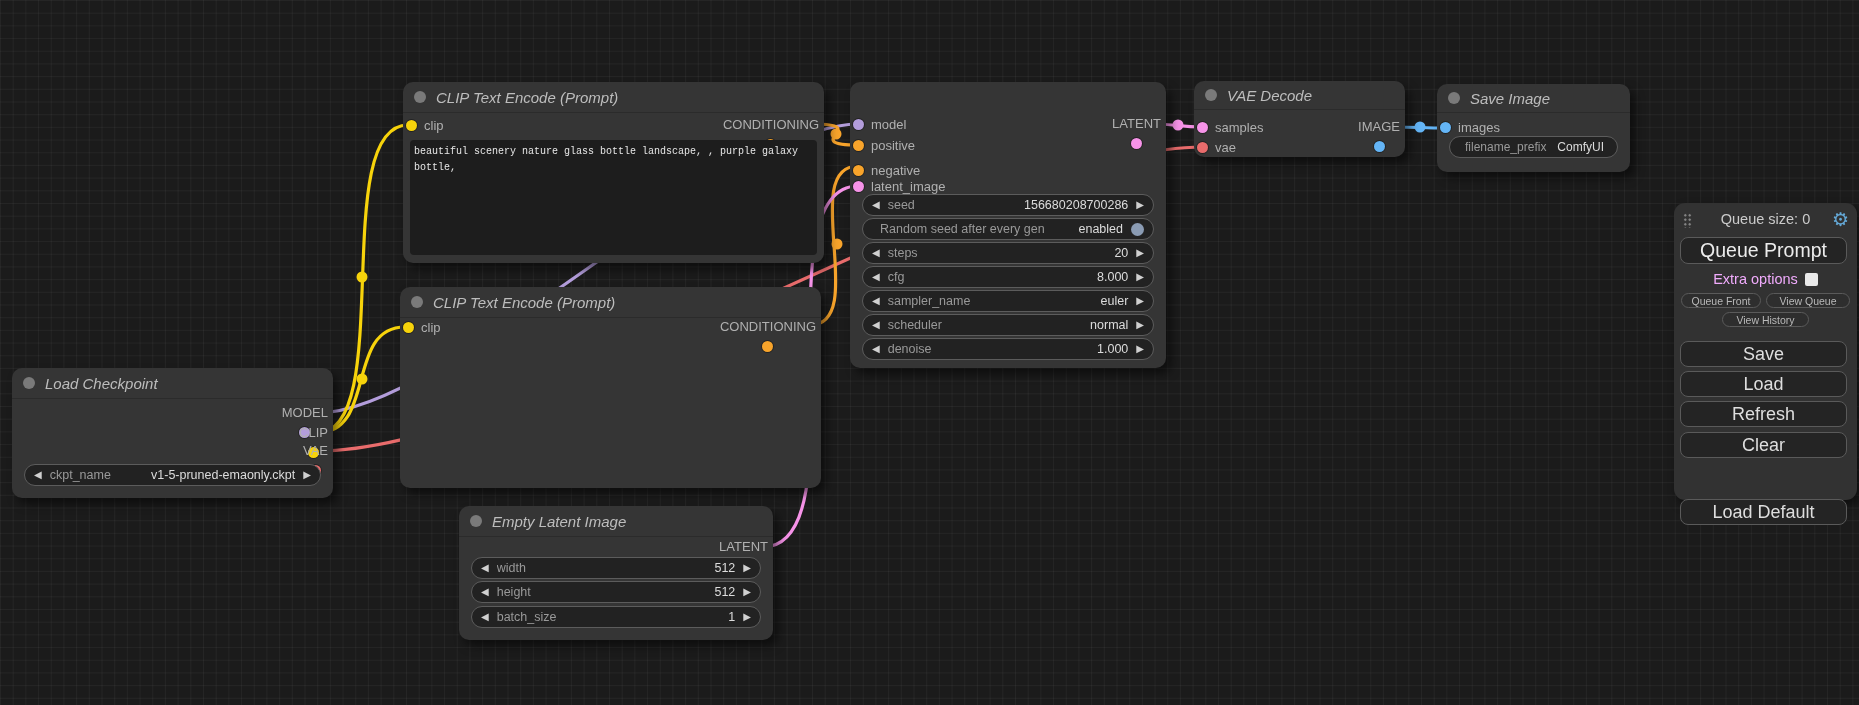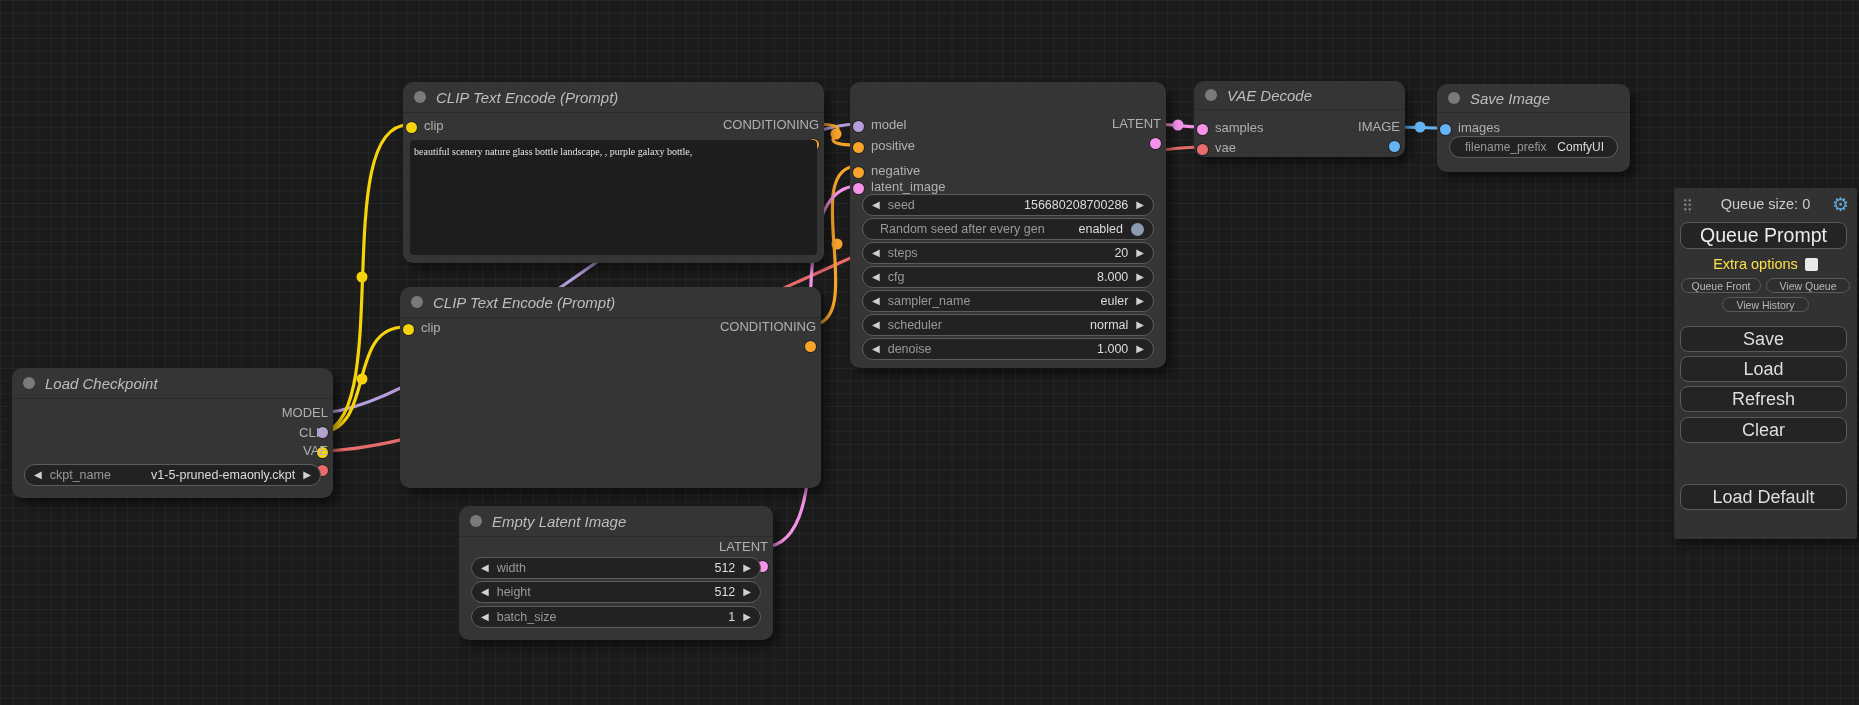--- a/index.html
+++ b/index.html
@@ -16,58 +16,58 @@
   .s-model{stroke:#B39DDB}.s-clip{stroke:#F7D30B}.s-vae{stroke:#E96C6C}
   .s-cond{stroke:#F8A42B}.s-latent{stroke:#F693E8}.s-image{stroke:#64B5F6}
   .f-clip{fill:#F7D30B}.f-cond{fill:#F8A42B}.f-latent{fill:#F693E8}.f-image{fill:#64B5F6}
 
   .node{position:absolute;z-index:2;background:#353535;border-radius:10px;
     box-shadow:5px 6px 10px rgba(0,0,0,0.5);color:#b8b8b8;}
   .nhead{display:flex;align-items:center;gap:10px;padding:0 11px;height:30px;
     border-bottom:1px solid rgba(0,0,0,0.18);}
   .ndot{width:12px;height:12px;border-radius:50%;background:#7a7a7a;flex:none;}
   .ntitle{font-size:15px;color:#bdbdbd;white-space:nowrap;font-style:italic;}
-  .port{position:absolute;display:flex;align-items:flex-end;gap:7px;height:16px;
+  .port{position:absolute;display:flex;align-items:center;gap:7px;height:16px;
     font-size:13px;color:#b0b0b0;white-space:nowrap;}
   .port.in{left:3px;}
   .port.out{right:5px;flex-direction:column;}
   .pdot{width:11px;height:11px;border-radius:50%;flex:none;
     box-shadow:0 0 0 1px rgba(0,0,0,0.35);}
   .c-model{background:#B39DDB}.c-clip{background:#F7D30B}.c-vae{background:#E96C6C}
   .c-cond{background:#F8A42B}.c-latent{background:#F693E8}.c-image{background:#64B5F6}
 
   .widget{position:absolute;height:22px;background:#222;border:1px solid #5c5c5c;
     border-radius:12px;display:flex;align-items:center;box-sizing:border-box;
     padding:0 9px;gap:8px;font-size:12.5px;}
   .warr{color:#d0d0d0;font-size:10px;line-height:1;flex:none;}
   .wlabel{color:#999;flex:1;overflow:hidden;white-space:nowrap;}
   .wvalue{color:#dcdcdc;white-space:nowrap;}
   .toggledot{width:13px;height:13px;border-radius:50%;background:#8A9BB3;flex:none;}
 
   .promptbox{position:absolute;background:#1d1d1d;border-radius:4px;
-    font-family:Liberation Serif, serif;font-size:10px;line-height:1.55;
+    font-family:Liberation Mono, monospace;font-size:10px;line-height:1.55;
     color:#e6e6e6;padding:4px 4px;white-space:pre-wrap;word-break:normal;
     overflow:hidden;box-sizing:border-box;}
 
-  .menu{position:absolute;z-index:3;left:1674px;top:188px;width:183px;height:351px;
-    background:#323232;border-radius:2px;box-shadow:4px 5px 10px rgba(0,0,0,0.5);}
+  .menu{position:absolute;z-index:3;left:1674px;top:203px;width:183px;height:297px;
+    background:#323232;border-radius:11px;box-shadow:4px 5px 10px rgba(0,0,0,0.5);}
   .mhead{position:absolute;left:0;right:0;top:8px;height:18px;}
   .draghandle{position:absolute;left:9px;top:2px;width:9px;height:15px;
     background-image:radial-gradient(#8b8b8b 1.1px, transparent 1.3px);
     background-size:4.5px 4.5px;}
   .qsize{position:absolute;left:0;right:0;text-align:center;font-size:14.5px;color:#cbcbcb;}
   .gear{position:absolute;right:8px;top:-3px;font-size:19px;color:#64A8D6;
     font-family:"DejaVu Sans", sans-serif;cursor:pointer;}
   .btn{position:absolute;left:6px;width:167px;box-sizing:border-box;background:#242424;
     border:1px solid #5a5a5a;border-radius:8px;color:#dedede;display:flex;
     align-items:center;justify-content:center;cursor:pointer;}
   .btn.big{height:26px;font-size:18px;}
   .qprompt{top:34px;height:27px;font-size:19.5px;color:#ececec;}
   .extras{position:absolute;left:0;right:0;top:68px;height:16px;display:flex;
-    align-items:center;justify-content:center;gap:7px;font-size:14.5px;color:#fde047;}
+    align-items:center;justify-content:center;gap:7px;font-size:14.5px;color:#f0abfc;}
   .checkbox{width:13px;height:13px;background:#e9e9e9;border-radius:2px;cursor:pointer;}
   .sbtn{position:absolute;height:15px;box-sizing:border-box;background:#2e2e2e;
     border:1px solid #5a5a5a;border-radius:8px;color:#b9b9b9;font-size:10.5px;
     display:flex;align-items:center;justify-content:center;cursor:pointer;}
 </style>
 </head>
 <body>
 
 <div class="canvas">
 

